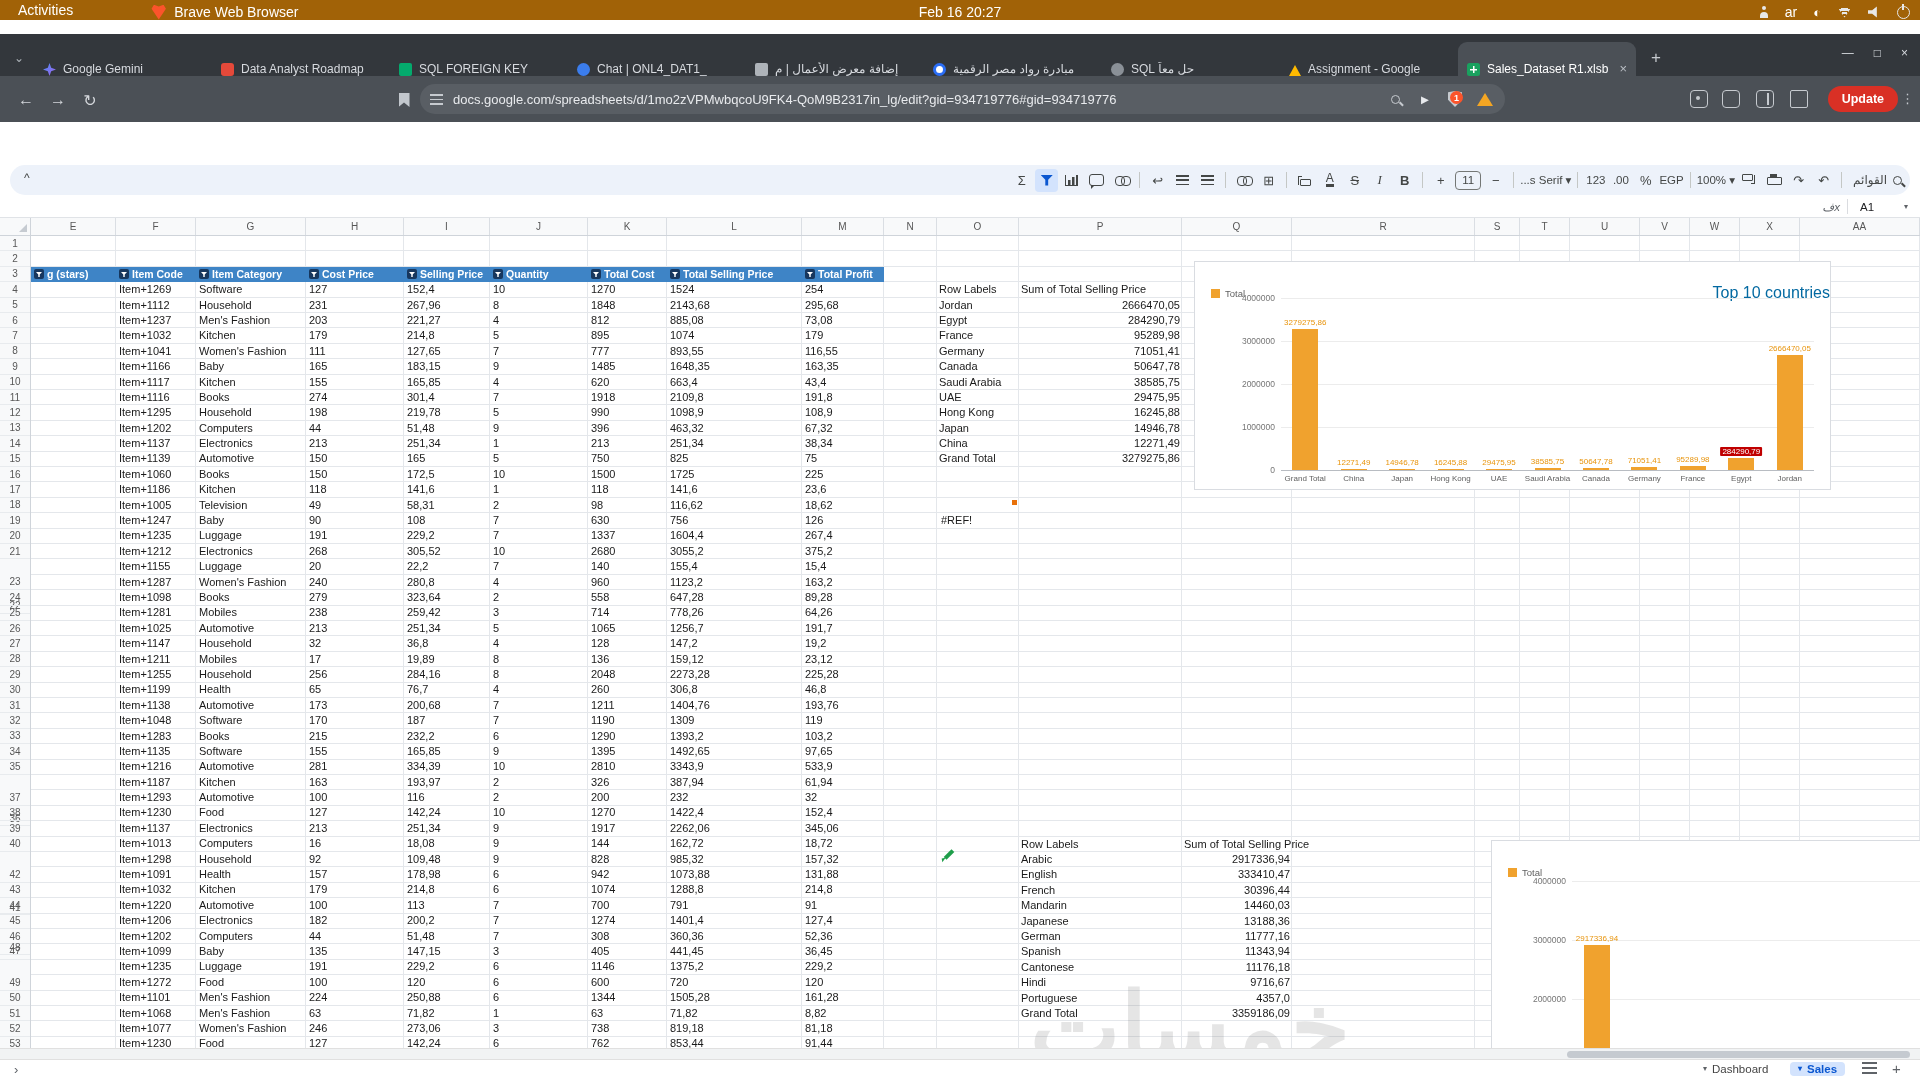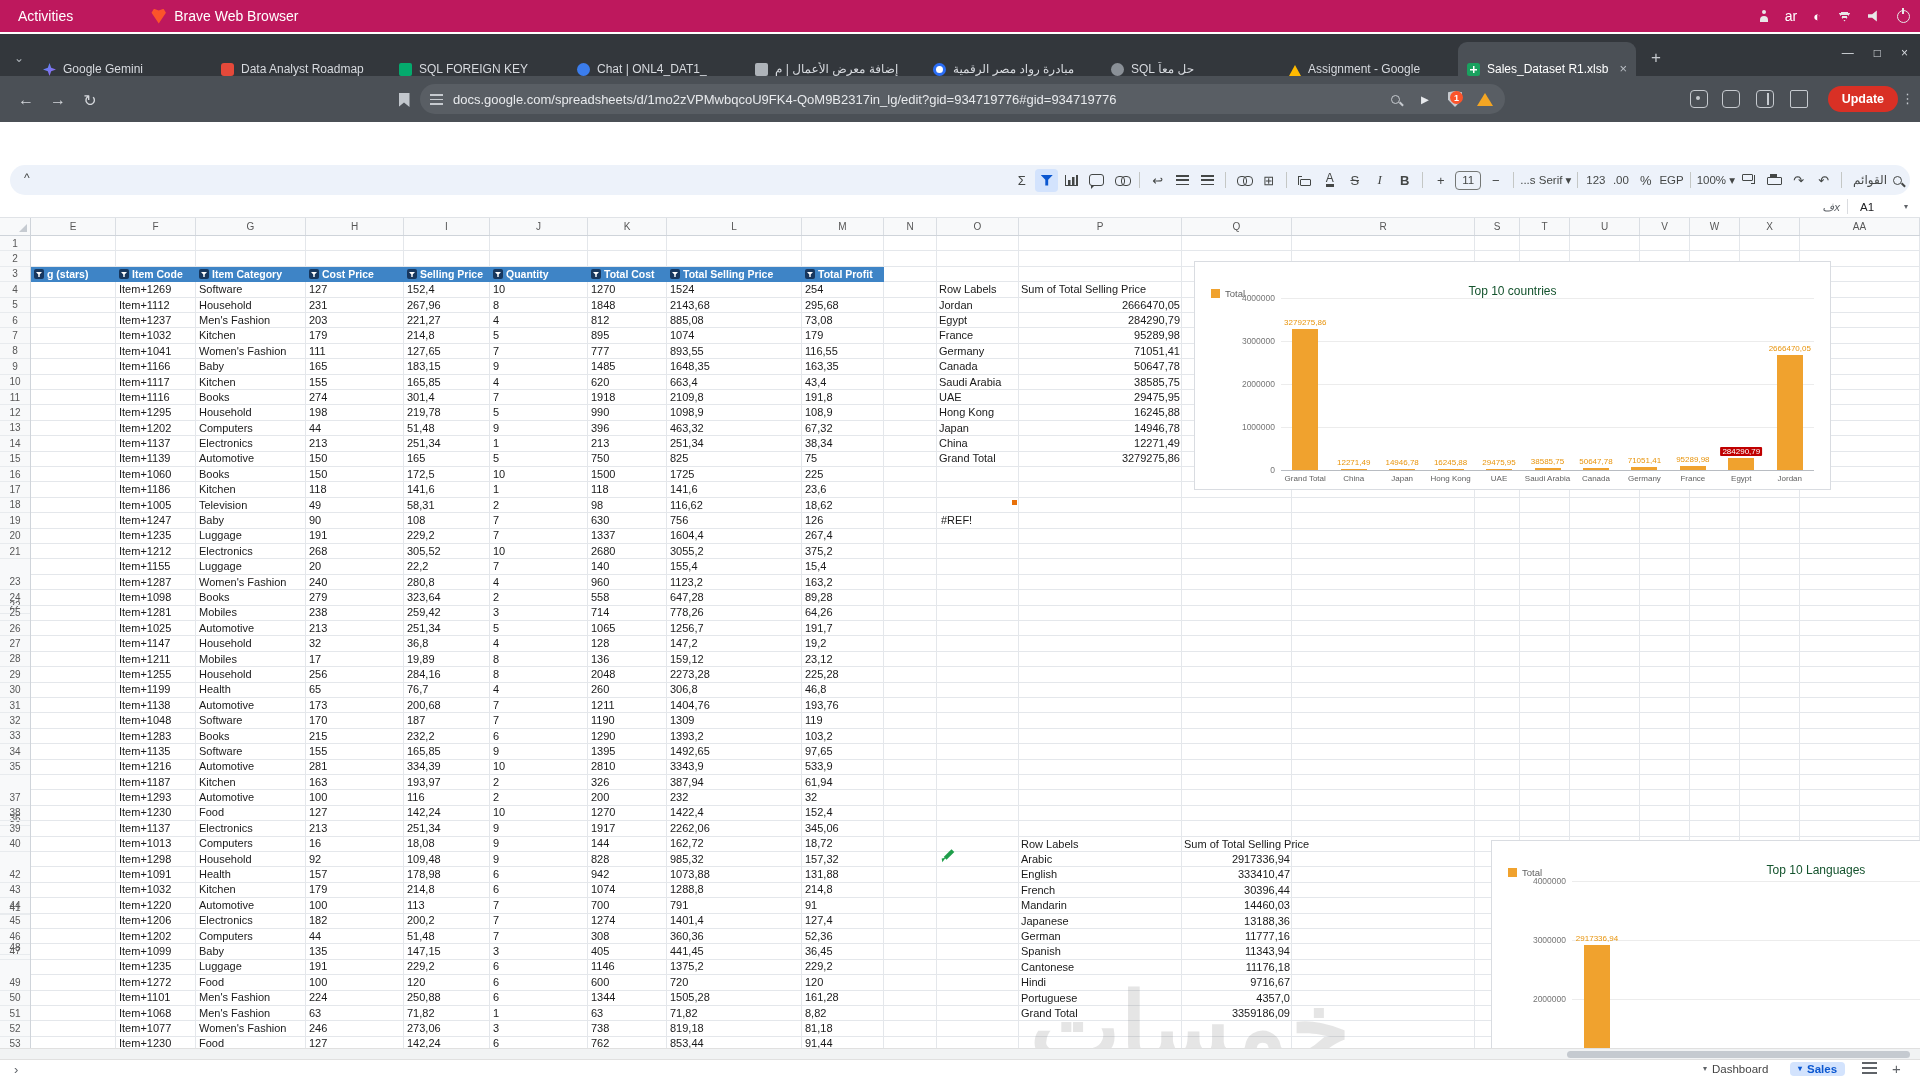--- a/index.html
+++ b/index.html
@@ -1,22 +1,22 @@
 <!DOCTYPE html>
 <html><head>
 <meta charset="utf-8">
 <style>
 *{box-sizing:border-box;margin:0;padding:0}
 html,body{background:#222}
 #screen{position:relative;width:1920px;height:1080px;background:#fff;overflow:hidden;
   font-family:"Liberation Sans",sans-serif;color:#202124}
 
 
-#gnome{position:absolute;top:0;left:0;right:0;height:32px;background:#be185d;color:#fff;
-  display:flex;align-items:center;font-size:14px}
+#gnome{position:absolute;top:0;left:0;right:0;height:20px;background:#a16207;color:#fff;
+  display:flex;align-items:flex-end;font-size:14px}
 #gnome .activities{padding:0 18px;height:100%;display:flex;align-items:center}
 #gnome .appsec{display:flex;align-items:center;gap:8px;margin-left:60px}
 #gnome .clock{position:absolute;left:0;right:0;text-align:center;pointer-events:none}
 #gnome .right{position:absolute;right:10px;display:flex;align-items:center;gap:16px}
 .blion{width:15px;height:15px;background:#fb542b;clip-path:polygon(50% 100%,2% 28%,18% 2%,50% 14%,82% 2%,98% 28%)}
 .person{width:10px;height:13px;position:relative}
 .person::before{content:"";position:absolute;left:3px;top:0;width:4.5px;height:4.5px;border-radius:50%;background:#e8e8e8}
 .person::after{content:"";position:absolute;left:1px;top:6px;width:8px;height:6px;border-radius:4px 4px 0 0;background:#e8e8e8}
 .wifi{width:15px;height:11px;clip-path:polygon(50% 100%,0 0,100% 0);
   background:radial-gradient(circle at 50% 100%,#e8e8e8 0 2px,transparent 2px 4px,#e8e8e8 4px 6px,transparent 6px 7.5px,#e8e8e8 7.5px 10px,transparent 10px)}
@@ -166,21 +166,21 @@
 .referr{position:absolute;left:941px;top:277.4px;font-size:11px;line-height:15.4px;color:#1a1a1a}
 .odot{position:absolute;left:1012px;top:264px;width:5px;height:5px;background:#e8710a}
 .pencil{position:absolute;left:941px;top:612px;width:16px;height:16px}
 .pencil::before{content:"";position:absolute;left:6px;top:1px;width:4px;height:11px;background:#1e9e4a;transform:rotate(45deg)}
 .pencil::after{content:"";position:absolute;left:1px;top:10px;width:0;height:0;border-top:4px solid #1e9e4a;border-right:4px solid transparent;transform:rotate(-10deg)}
 
 #watermark{position:absolute;left:1030px;top:736px;font-size:96px;font-weight:bold;color:rgba(110,110,110,0.18);direction:rtl}
 
 
 .chart{position:absolute;background:#fff;border:1px solid #d9dce1;z-index:6}
-.chart-title{position:absolute;top:22px;left:0;right:0;text-align:center;font-size:12px;color:#14532d}
+.chart-title{position:absolute;top:22px;left:0;right:0;text-align:right;font-size:16px;color:#0369a1}
 .chart-legend{position:absolute;top:26px;left:16px;display:flex;align-items:center;gap:5px;font-size:9.5px;color:#616161}
 .swatch{width:9px;height:9px;background:#f0a22e}
 .cgrid{position:absolute;height:1px;background:#ececec}
 .ytick{position:absolute;font-size:8.5px;color:#757575;text-align:right}
 .bar{position:absolute}
 .dlabel{position:absolute;font-size:8px;color:#e8940c;transform:translateX(-50%);white-space:nowrap}
 .dlabel.hl{background:#c00000;color:#fff;padding:0 2px;border-radius:1px}
 .xlabel{position:absolute;font-size:8px;color:#616161;transform:translateX(-50%);white-space:nowrap}
 .axisline{position:absolute;height:1px;background:#b8bcc2}
 
@@ -200,20 +200,21 @@
 <body>
 
 <div id="screen">
 
   <div id="gnome">
     <div class="activities">Activities</div>
     <div class="appsec">
       <span class="blion"></span>
       <span>Brave Web Browser</span>
     </div>
+    <div class="clock">Feb 16  20:27</div>
     <div class="right">
       <span class="person"></span>
       <span>ar</span>
       <span style="font-size:13px">◐</span>
       <span class="wifi"></span>
       <span class="vol"></span>
       <span class="power"></span>
     </div>
   </div>
 

